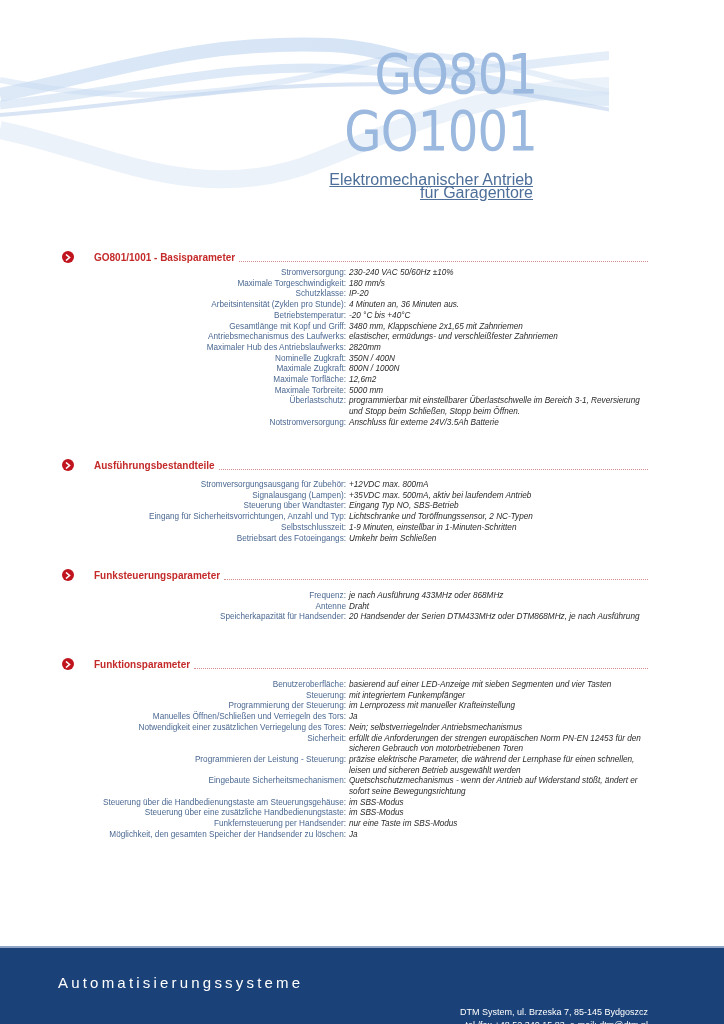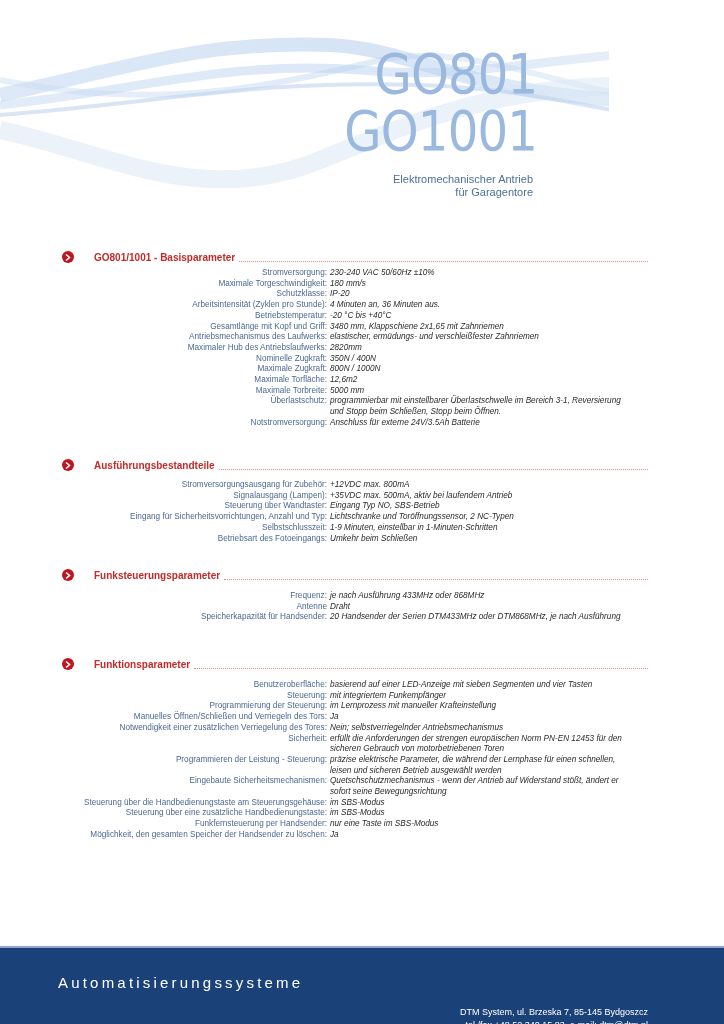--- a/index.html
+++ b/index.html
@@ -14,21 +14,21 @@
   .hero svg { position: absolute; left: 0; top: 0; }
   .model {
     position: absolute; right: 72px; font-family: "DejaVu Sans", sans-serif;
     font-size: 56px; line-height: 56px; color: #9bb8de; letter-spacing: -1px;
     font-weight: normal; transform: scaleX(0.86); transform-origin: right center;
   }
   .model1 { top: 46px; }
   .model2 { top: 103px; }
   .subtitle {
     position: absolute; right: 76px; top: 173px; text-align: right;
-    font-size: 11px; line-height: 13px; color: #4d6f99;
+    font-size: 16px; line-height: 13px; color: #4d6f99; text-decoration: underline;
   }
   .section-head {
     position: absolute; left: 62px; width: 586px; height: 14px;
     display: flex; align-items: center;
   }
   .bullet {
     width: 12px; height: 12px; border-radius: 50%; background: #c0141e;
     display: flex; align-items: center; justify-content: center; flex: none;
   }
   .bullet svg { display: block; }
@@ -36,21 +36,21 @@
     margin-left: 20px; font-size: 10px; font-weight: bold; color: #c42a2a; white-space: nowrap;
   }
   .dots {
     flex: 1; margin-left: 4px; border-bottom: 1px dotted #d88a8a; height: 8px;
   }
   .rows { position: absolute; left: 0; width: 724px; }
   .row {
     display: flex; font-size: 8.2px; line-height: 10.7px; color: #222;
   }
   .row .k {
-    width: 327px; text-align: right; color: #4b6891; flex: none; white-space: nowrap;
+    width: 327px; text-align: right; color: #4b6891; flex: none; white-space: nowrap; padding-left: 19px;
   }
   .row .v {
     padding-left: 3px; width: 300px; color: #2a2a2a; font-style: italic;
   }
   .footer {
     position: absolute; left: 0; top: 946px; width: 724px; height: 78px;
     background: #1b4278; border-top: 2px solid #8fa6c8;
   }
   .footer .brand {
     position: absolute; left: 58px; top: 26px; color: #ffffff; font-size: 15px;

